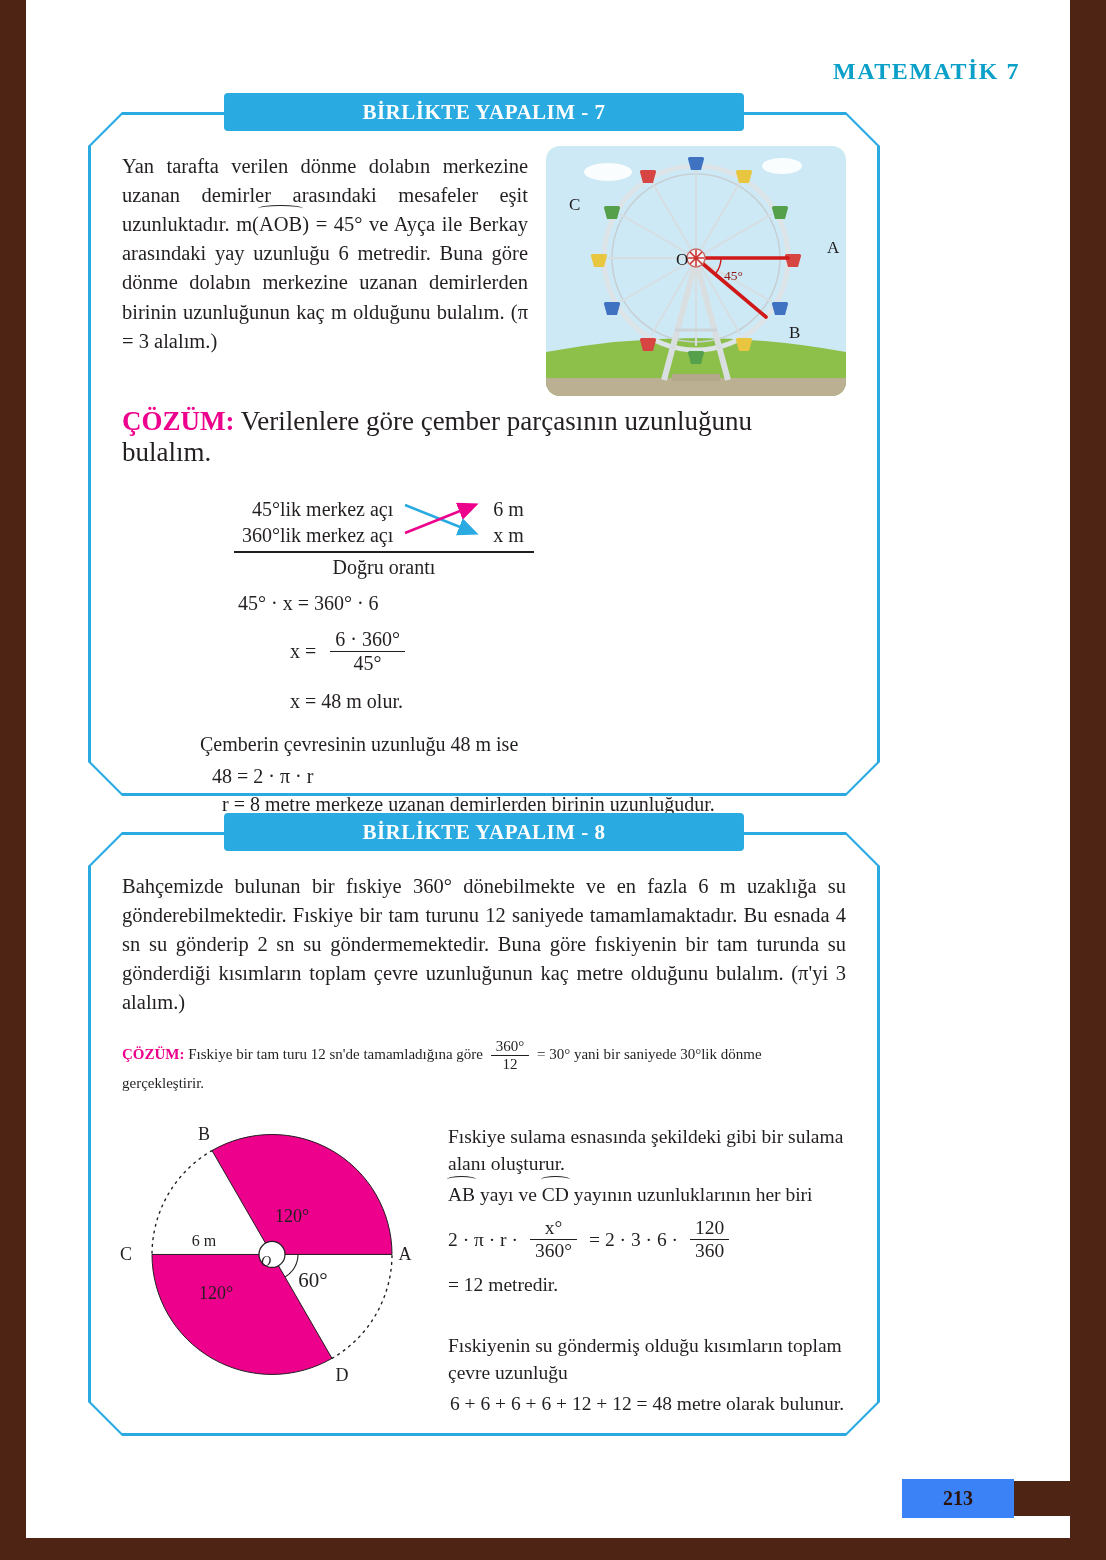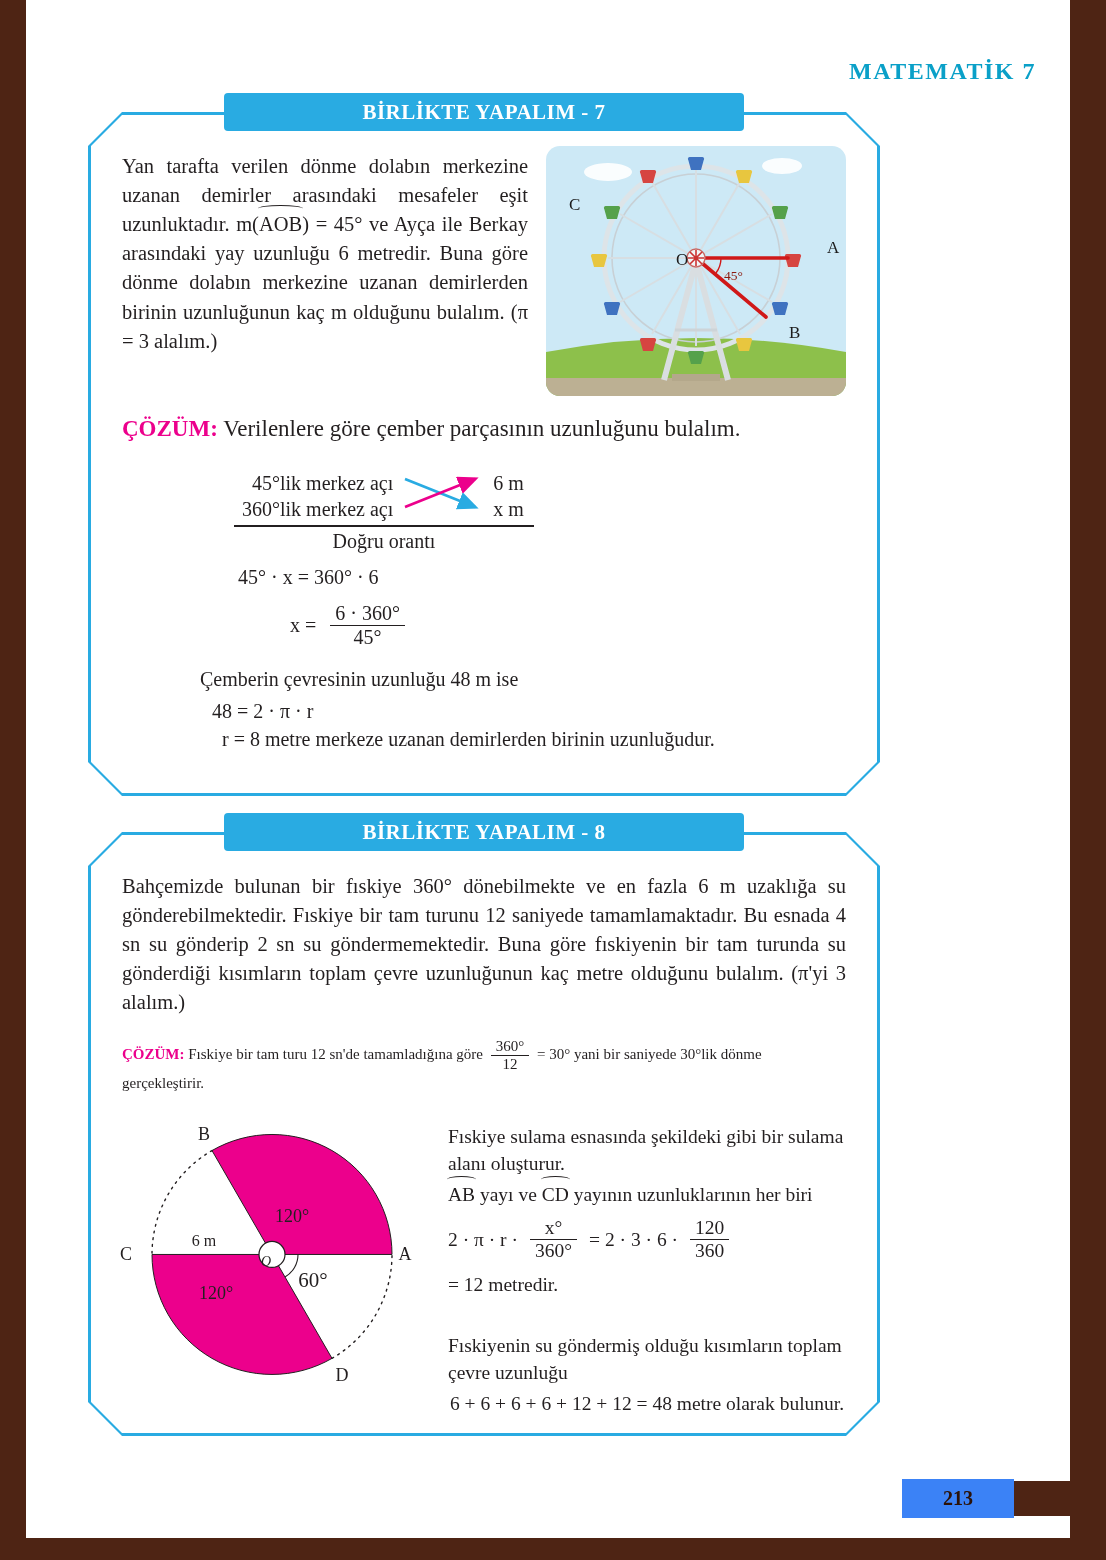--- a/index.html
+++ b/index.html
@@ -7,21 +7,21 @@
     width:1106px;height:1560px;position:relative;background:#ffffff;
     font-family:"Liberation Serif","DejaVu Serif",serif;color:#231f20;overflow:hidden;
   }
   
   .frame{position:absolute;background:#4e2414;}
   .frame-left{left:0;top:0;width:26px;height:100%;}
   .frame-right{right:0;top:0;width:36px;height:100%;}
   .frame-bottom{left:0;bottom:0;width:100%;height:22px;}
 
   .page-header{
-    position:absolute;top:58px;right:70px;color:#0aa0c8;font-size:24px;
+    position:absolute;top:58px;right:86px;color:#0aa0c8;font-size:24px;
     font-weight:bold;letter-spacing:1.5px;
   }
 
   
   .section{position:absolute;left:88px;width:792px;}
   .sec7{top:112px;height:684px;}
   .sec8{top:832px;height:604px;}
   .box{
     position:absolute;inset:0;background:#29abe2;
     clip-path:polygon(34px 0,calc(100% - 34px) 0,100% 34px,100% calc(100% - 34px),
@@ -38,21 +38,21 @@
     display:flex;align-items:center;justify-content:center;
     font-size:21px;font-weight:bold;letter-spacing:0.5px;z-index:3;
   }
   .content{position:absolute;inset:0;z-index:2;padding:40px 34px 0 34px;box-sizing:border-box;}
 
   .problem-text{font-size:20.5px;line-height:1.42;text-align:justify;margin:0;}
   .wheel-fig{float:right;width:300px;height:250px;margin:-6px 0 10px 18px;}
   .clearfix{clear:both;}
 
   .magenta{color:#ec008c;font-weight:bold;}
-  .cozum-line{font-size:23px;margin:10px 0 0 0;}
+  .cozum-line{font-size:27px;margin:0 0 0 0;}
 
   
   .ratio-wrap{margin:6px 0 0 112px;width:fit-content;font-size:20px;}
   .ratio-box{border-bottom:2.2px solid #231f20;padding:0 10px 3px 8px;margin-top:28px;}
   .ratio-grid{display:grid;grid-template-columns:auto 100px auto;align-items:center;line-height:1.3;}
   .rg-r1l{grid-area:1/1;text-align:right;}
   .rg-arrows{grid-area:1/2/3/3;justify-self:center;align-self:center;}
   .rg-r1r{grid-area:1/3;}
   .rg-r2l{grid-area:2/1;text-align:right;}
   .rg-r2r{grid-area:2/3;}
@@ -213,20 +213,21 @@
     </div>
 
     <div class="eq eq1">45° · x  =  360° · 6</div>
     <div class="eq eq-frac-row">
       <span>x  =</span>
       <span class="frac">
         <span class="num">6 · 360°</span>
         <span class="den">45°</span>
       </span>
     </div>
+    <div class="eq eq3">x = 48 m olur.</div>
     <div class="eq circ-line">Çemberin çevresinin uzunluğu 48 m ise</div>
     <div class="eq eqc1">48 = 2 · π · r</div>
     <div class="eq eqc3">r  = 8 metre merkeze uzanan demirlerden birinin uzunluğudur.</div>
   </div>
 </div>
 
 <div class="section sec8">
   <div class="tab">BİRLİKTE YAPALIM - 8</div>
   <div class="box">
     <div class="box-inner"></div>

